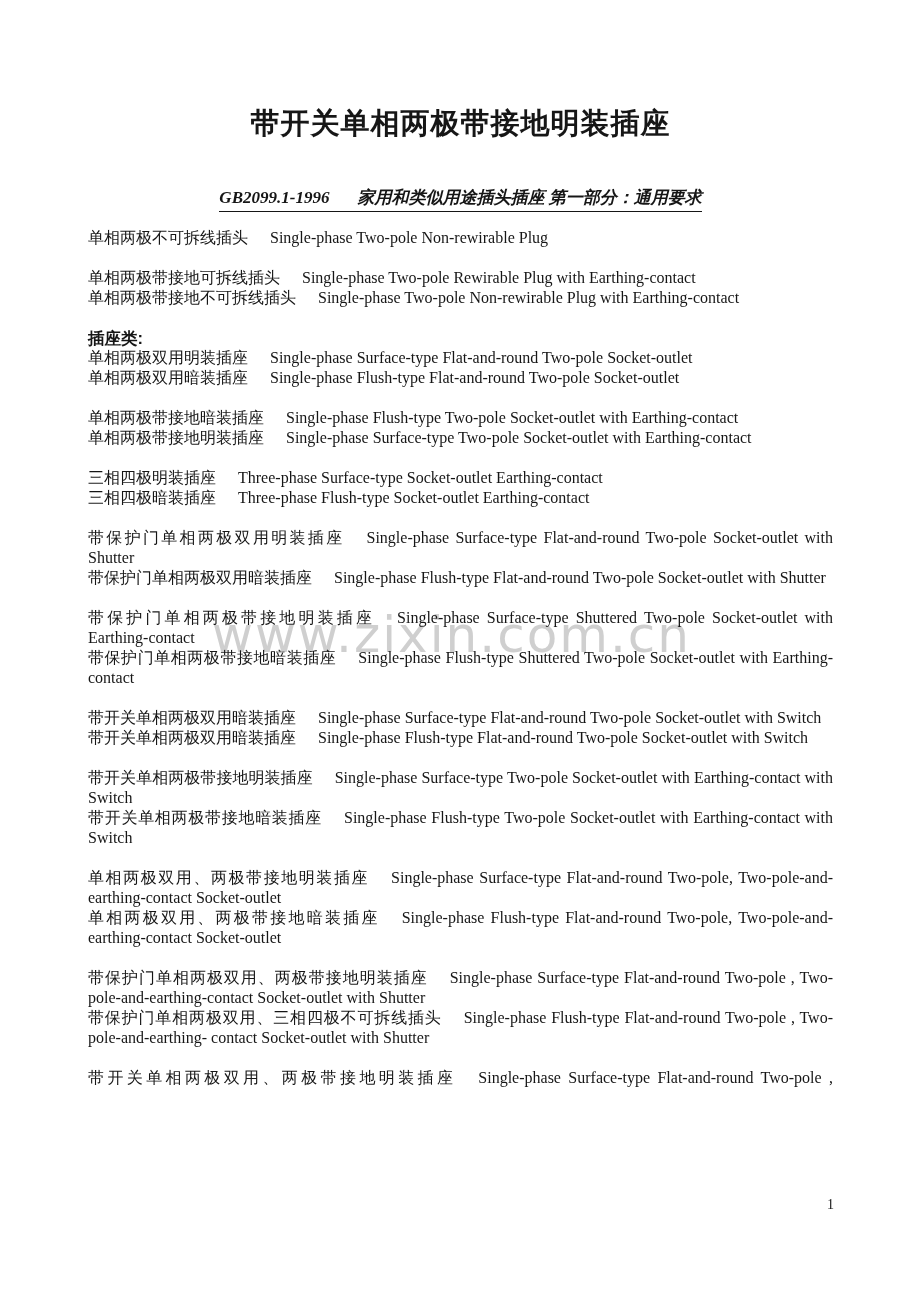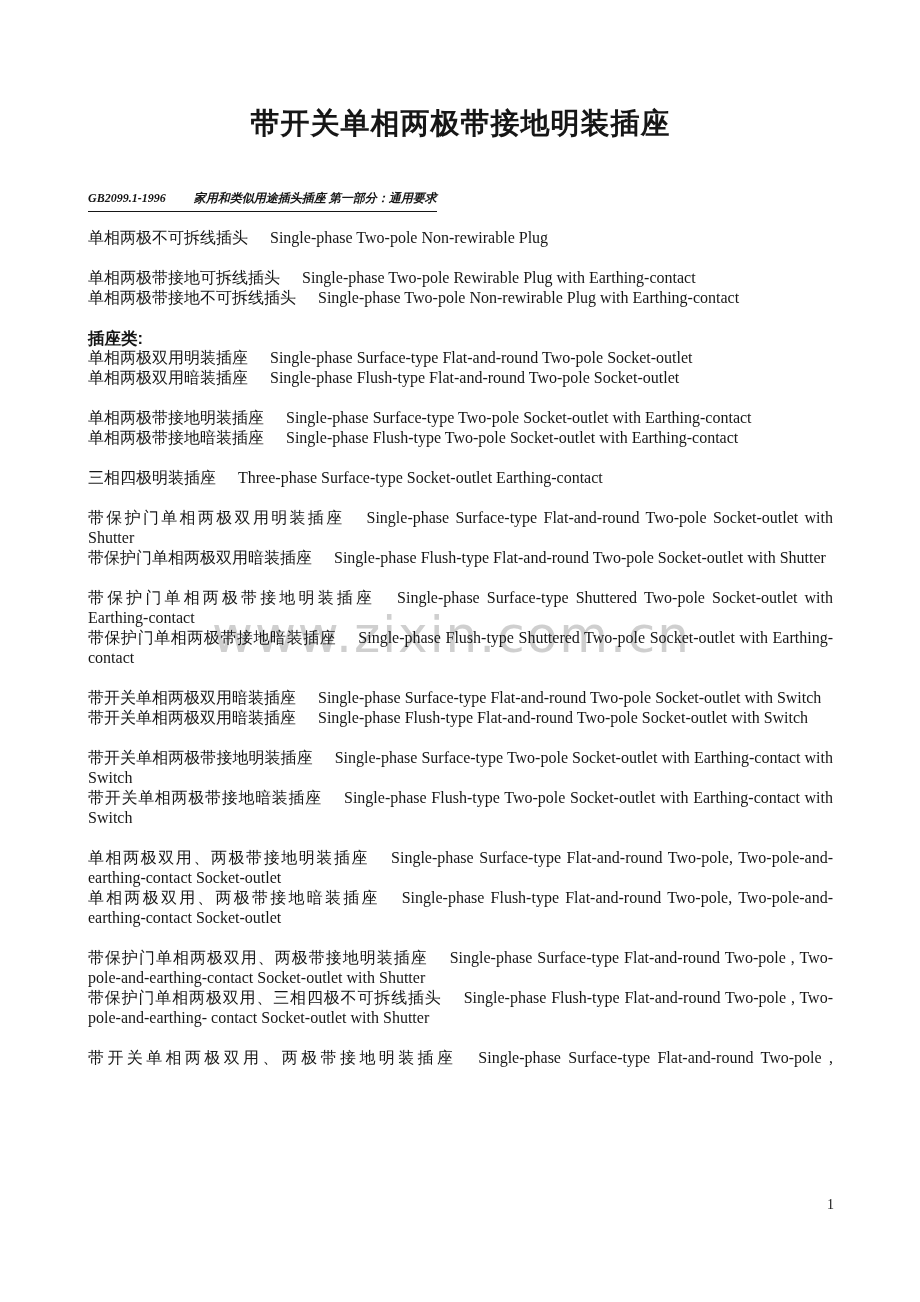--- a/index.html
+++ b/index.html
@@ -31,24 +31,25 @@
     margin: 0;
     font-family: "Liberation Sans", "DejaVu Sans", sans-serif;
     font-weight: 700;
     font-size: 29px;
     line-height: 38px;
     text-align: center;
     letter-spacing: 1px;
   }
   .gb-heading {
     margin-top: 45px;
-    font-size: 12px;
+    font-size: 17px;
     line-height: 22px;
     font-weight: 700;
     font-style: italic;
+    text-align: center;
   }
   .gb-heading .underline-wrap {
     display: inline-block;
     border-bottom: 1.6px solid #161616;
     padding-bottom: 2px;
   }
   .gb-heading .hgap { display: inline-block; width: 28px; }
   .doc-section { margin-top: 16px; }
   .doc-section + .doc-section { margin-top: 20px; }
   .section-label {
@@ -102,25 +103,26 @@
           </div>
   </section>
         <section class="doc-section">
     <h2 class="section-label">插座类:</h2>
     <div class="groups">
             <div class="group">
               <p class="entry"><span class="cn">单相两极双用明装插座</span><span class="gap"></span><span class="en">Single-phase Surface-type Flat-and-round Two-pole Socket-outlet</span></p>
               <p class="entry"><span class="cn">单相两极双用暗装插座</span><span class="gap"></span><span class="en">Single-phase Flush-type Flat-and-round Two-pole Socket-outlet</span></p>
             </div>
             <div class="group">
+              <p class="entry"><span class="cn">单相两极带接地暗装插座</span><span class="gap"></span><span class="en">Single-phase Flush-type Two-pole Socket-outlet with Earthing-contact</span></p>
               <p class="entry"><span class="cn">单相两极带接地明装插座</span><span class="gap"></span><span class="en">Single-phase Surface-type Two-pole Socket-outlet with Earthing-contact</span></p>
-              <p class="entry"><span class="cn">单相两极带接地暗装插座</span><span class="gap"></span><span class="en">Single-phase Flush-type Two-pole Socket-outlet with Earthing-contact</span></p>
             </div>
             <div class="group">
               <p class="entry"><span class="cn">三相四极明装插座</span><span class="gap"></span><span class="en">Three-phase Surface-type Socket-outlet Earthing-contact</span></p>
+              <p class="entry"><span class="cn">三相四极暗装插座</span><span class="gap"></span><span class="en">Three-phase Flush-type Socket-outlet Earthing-contact</span></p>
             </div>
             <div class="group">
               <p class="entry"><span class="cn">带保护门单相两极双用明装插座</span><span class="gap"></span><span class="en">Single-phase Surface-type Flat-and-round Two-pole Socket-outlet with Shutter</span></p>
               <p class="entry"><span class="cn">带保护门单相两极双用暗装插座</span><span class="gap"></span><span class="en">Single-phase Flush-type Flat-and-round Two-pole Socket-outlet with Shutter</span></p>
             </div>
             <div class="group">
               <p class="entry"><span class="cn">带保护门单相两极带接地明装插座</span><span class="gap"></span><span class="en">Single-phase Surface-type Shuttered Two-pole Socket-outlet with Earthing-contact</span></p>
               <p class="entry"><span class="cn">带保护门单相两极带接地暗装插座</span><span class="gap"></span><span class="en">Single-phase Flush-type Shuttered Two-pole Socket-outlet with Earthing-contact</span></p>
             </div>
             <div class="group">

